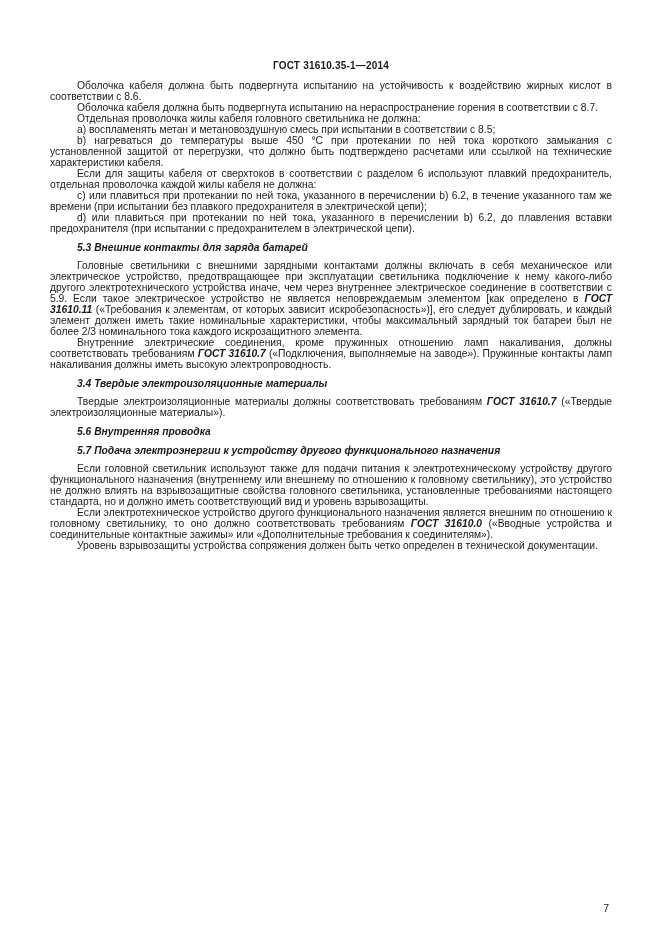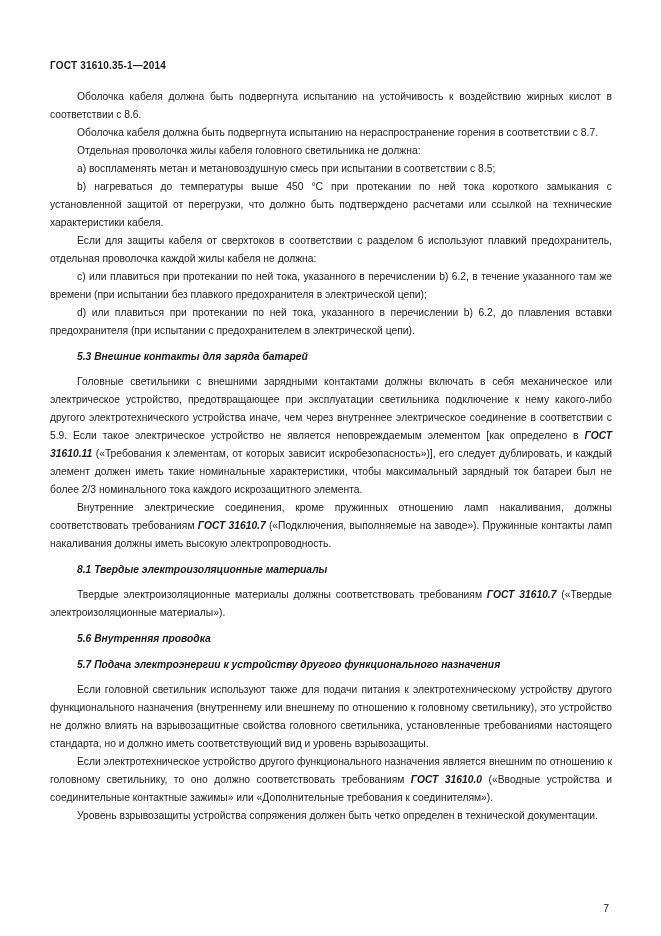--- a/index.html
+++ b/index.html
@@ -12,29 +12,29 @@
     width: 661px;
     height: 936px;
     background: #ffffff;
     box-sizing: border-box;
     padding: 60px 49px 0 50px;
     font-family: "Liberation Sans", sans-serif;
     color: #1b1b1b;
     overflow: hidden;
   }
   .doc-header {
-    text-align: left;
+    text-align: center;
     font-size: 10px;
     font-weight: bold;
-    margin-bottom: 17px;
+    margin-bottom: 9px;
     letter-spacing: 0.2px;
   }
   .doc-body {
     font-size: 10.3px;
-    line-height: 18px;
+    line-height: 11px;
     text-align: justify;
   }
   .doc-body p {
     margin: 0;
   }
   .doc-body p.paragraph,
   .doc-body p.list-item {
     text-indent: 27px;
   }
   .doc-body p.heading {
@@ -67,21 +67,21 @@
       <p class="paragraph"><span>Оболочка кабеля должна быть подвергнута испытанию на нераспространение горения в соответствии с 8.7.</span></p>
       <p class="paragraph"><span>Отдельная проволочка жилы кабеля головного светильника не должна:</span></p>
       <p class="list-item"><span>a)  воспламенять метан и метановоздушную смесь при испытании в соответствии с 8.5;</span></p>
       <p class="list-item"><span>b)  нагреваться до температуры выше 450 °С при протекании по ней тока короткого замыкания с установленной защитой от перегрузки, что должно быть подтверждено расчетами или ссылкой на технические характеристики кабеля.</span></p>
       <p class="paragraph"><span>Если для защиты кабеля от сверхтоков в соответствии с разделом 6 используют плавкий предохранитель, отдельная проволочка каждой жилы кабеля не должна:</span></p>
       <p class="list-item"><span>c)  или плавиться при протекании по ней тока, указанного в перечислении b) 6.2, в течение указанного там же времени (при испытании без плавкого предохранителя в электрической цепи);</span></p>
       <p class="list-item"><span>d)  или плавиться при протекании по ней тока, указанного в перечислении b) 6.2, до плавления вставки предохранителя (при испытании с предохранителем в электрической цепи).</span></p>
       <p class="heading"><span>5.3  Внешние контакты для заряда батарей</span></p>
       <p class="paragraph"><span>Головные светильники с внешними зарядными контактами должны включать в себя механическое или электрическое устройство, предотвращающее при эксплуатации светильника подключение к нему какого-либо другого электротехнического устройства иначе, чем через внутреннее электрическое соединение в соответствии с 5.9. Если такое электрическое устройство не является неповреждаемым элементом [как определено в </span><span class="ref">ГОСТ 31610.11</span><span> («Требования к элементам, от которых зависит искробезопасность»)], его следует дублировать, и каждый элемент должен иметь такие номинальные характеристики, чтобы максимальный зарядный ток батареи был не более 2/3 номинального тока каждого искрозащитного элемента.</span></p>
       <p class="paragraph"><span>Внутренние электрические соединения, кроме пружинных отношению ламп накаливания, должны соответствовать требованиям </span><span class="ref">ГОСТ 31610.7</span><span> («Подключения, выполняемые на заводе»). Пружинные контакты ламп накаливания должны иметь высокую электропроводность.</span></p>
-      <p class="heading"><span>8.1  Твердые электроизоляционные материалы</span></p>
+      <p class="heading"><span>3.4  Твердые электроизоляционные материалы</span></p>
       <p class="paragraph"><span>Твердые электроизоляционные материалы должны соответствовать требованиям </span><span class="ref">ГОСТ 31610.7</span><span> («Твердые электроизоляционные материалы»).</span></p>
       <p class="heading"><span>5.6  Внутренняя проводка</span></p>
       <p class="heading"><span>5.7  Подача электроэнергии к устройству другого функционального назначения</span></p>
       <p class="paragraph"><span>Если головной светильник используют также для подачи питания к электротехническому устройству другого функционального назначения (внутреннему или внешнему по отношению к головному светильнику), это устройство не должно влиять на взрывозащитные свойства головного светильника, установленные требованиями настоящего стандарта, но и должно иметь соответствующий вид и уровень взрывозащиты.</span></p>
       <p class="paragraph"><span>Если электротехническое устройство другого функционального назначения является внешним по отношению к головному светильнику, то оно должно соответствовать требованиям </span><span class="ref">ГОСТ 31610.0</span><span> («Вводные устройства и соединительные контактные зажимы» или «Дополнительные требования к соединителям»).</span></p>
       <p class="paragraph"><span>Уровень взрывозащиты устройства сопряжения должен быть четко определен в технической документации.</span></p>
     </div>
 
   <div class="page-number">7</div>
 </div>

